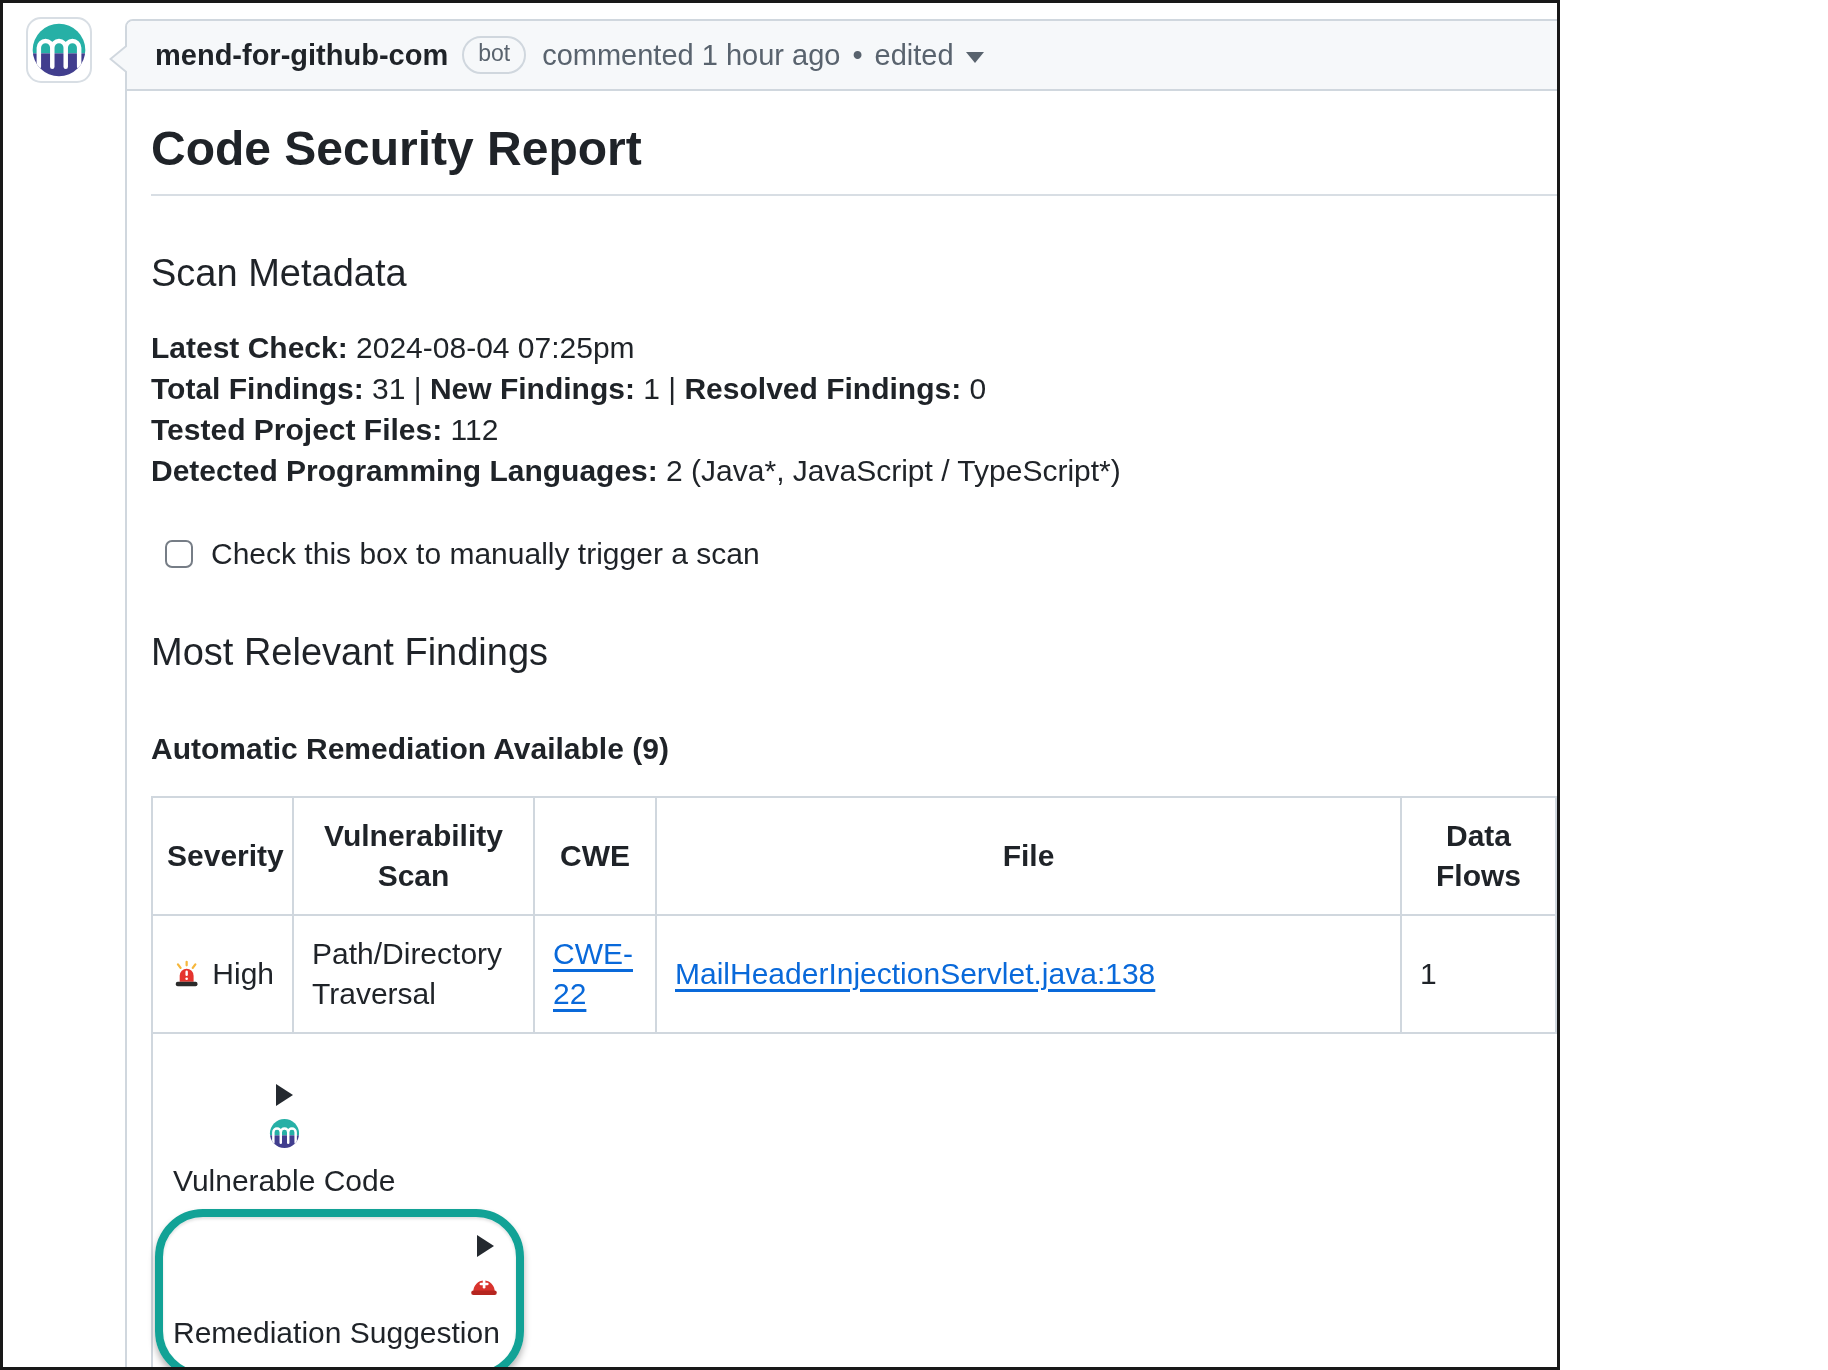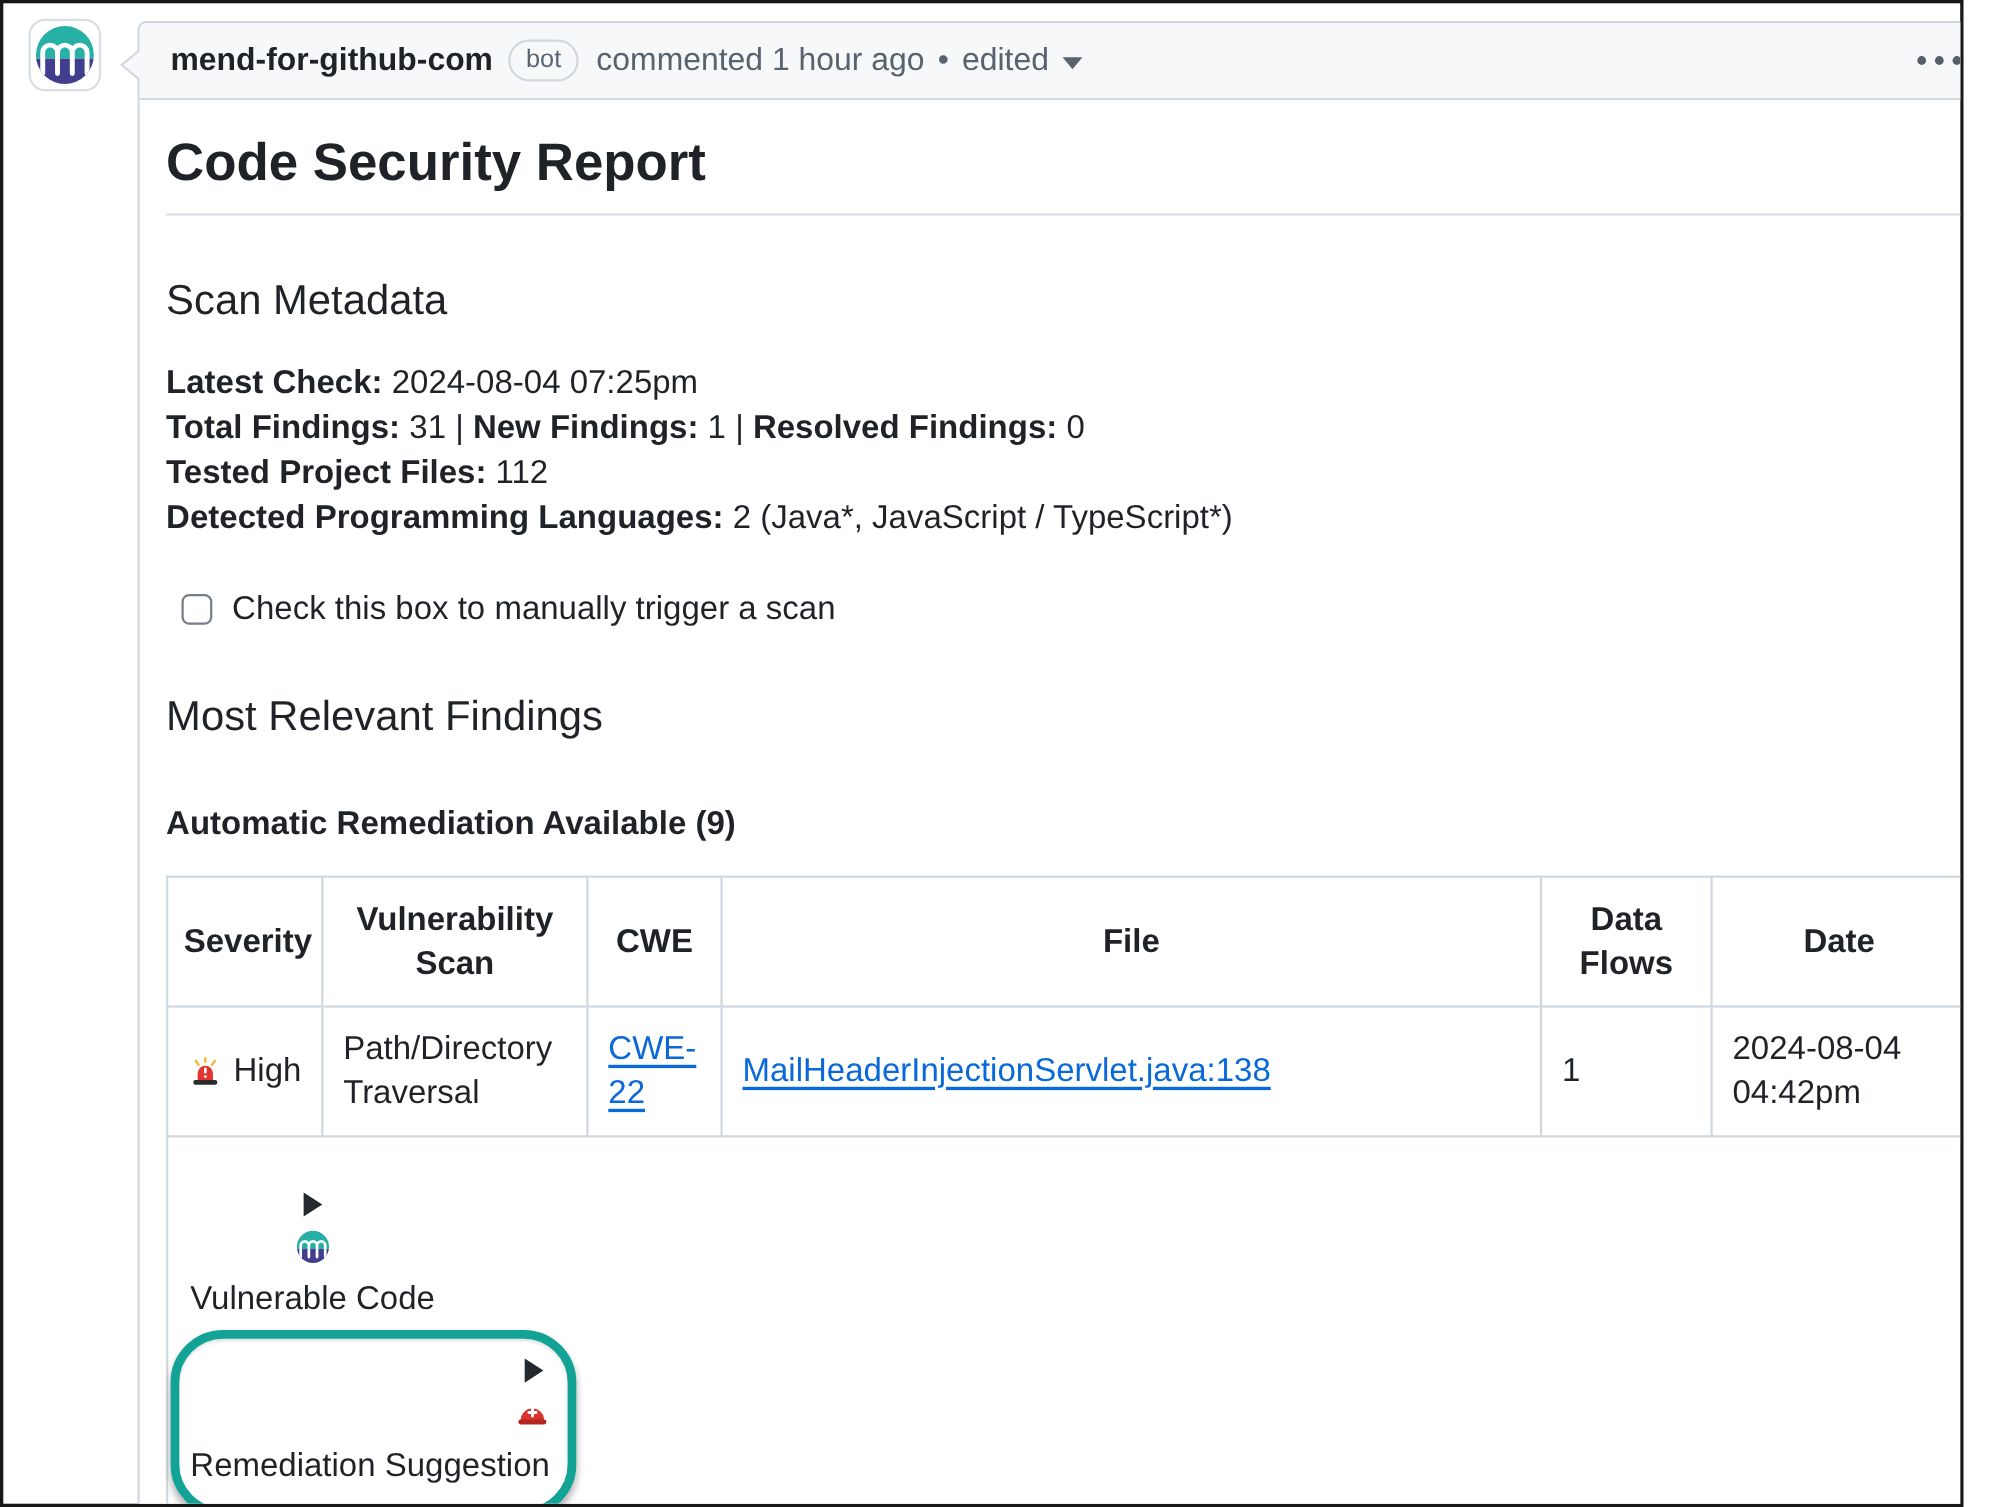--- a/index.html
+++ b/index.html
@@ -1,20 +1,20 @@
 <!DOCTYPE html>
 <html><head>
 <meta charset="utf-8">
 <style>
   * { box-sizing: border-box; }
   html,body { margin:0; padding:0; background:#fff; }
   body { font-family:"Liberation Sans", sans-serif; color:#1f2328; }
 
   .frame {
-    position:relative; width:1785px; height:1370px;
+    position:relative; width:1560px; height:1370px;
     border:3px solid #181818; background:#fff; overflow:hidden;
   }
 
   
   .avatar {
     position:absolute; left:23px; top:14px; width:66px; height:66px;
     background:#fff; border:2px solid #d8dee4; border-radius:15px;
     display:flex; align-items:center; justify-content:center;
   }
 

